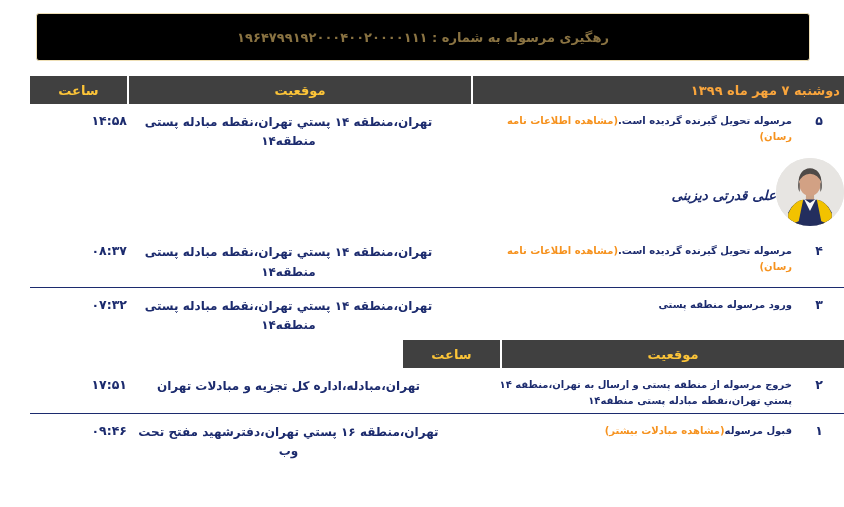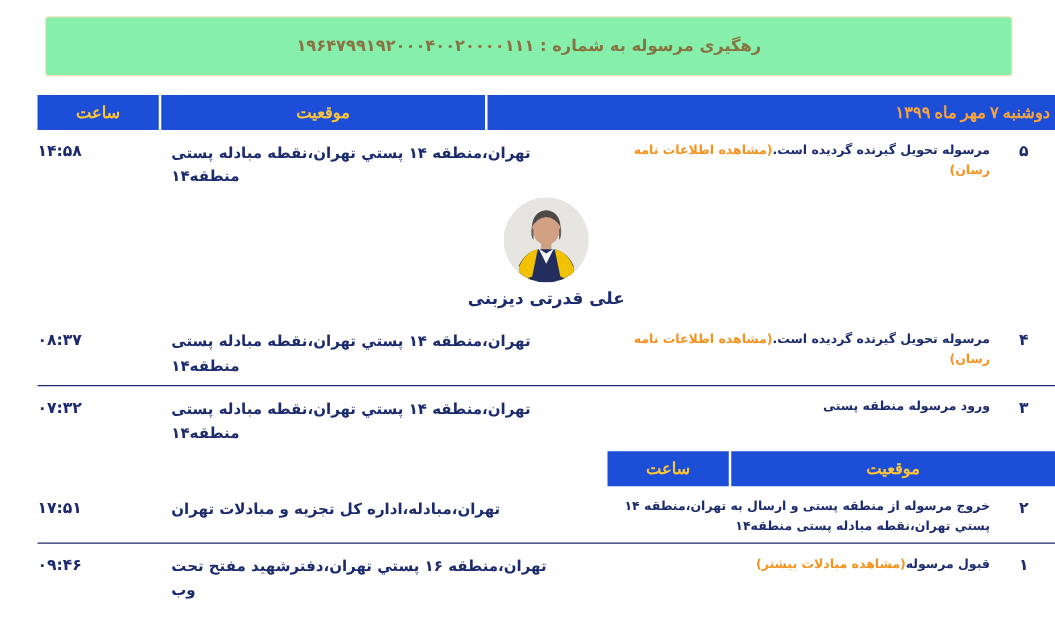--- a/index.html
+++ b/index.html
@@ -10,57 +10,57 @@
     font-family: "DejaVu Sans", sans-serif;
     direction: rtl;
     overflow: hidden;
   }
   .page { position: relative; width: 844px; height: 507px; }
 
   
   .banner {
     margin: 13px 34px 15px 36px;
     height: 48px;
-    background: #86efac;
+    background: #000000;
     border: 1px solid #eedfb6;
     border-radius: 3px;
     display: flex; align-items: center; justify-content: center;
     color: #8a7342; font-weight: bold; font-size: 13px;
     letter-spacing: 0.2px;
   }
 
   
   .tracking-table { margin-left: 30px; margin-right: 0; }
   .thead { display: flex; gap: 2px; height: 28px; background: #ffffff; }
   .th {
-    background: #1d4ed8; color: #fcc438;
+    background: #404040; color: #fcc438;
     font-weight: bold; font-size: 13px;
-    display: flex; align-items: center; justify-content: center; font-family: Liberation Serif, serif;
+    display: flex; align-items: center; justify-content: center;
   }
   .th-desc { flex: 1; justify-content: flex-start; padding-right: 4px; color: #f9a53c; }
-  .th-loc  { width: 259px; }
+  .th-loc  { width: 342px; }
   .th-time { width: 97px; }
 
   .trow { display: flex; align-items: flex-start; padding: 9px 0 5px; }
   .td-desc { flex: 1; display: flex; align-items: flex-start; padding-right: 12px; }
   .row-num { width: 26px; text-align: center; margin-left: 14px;
              color: #1c2b6e; font-weight: bold; font-size: 12.5px; }
   .row-text { max-width: 314px; text-align: right; line-height: 1.55;
               color: #1c2b6e; font-weight: bold; font-size: 10px; }
   .link { color: #f6921e; cursor: pointer; }
-  .td-loc { width: 323px; padding: 0 10px; text-align: left;
+  .td-loc { width: 323px; padding: 0 10px; text-align: center;
             color: #1c2b6e; font-weight: bold; font-size: 12px; line-height: 1.6; }
-  .td-time { width: 97px; text-align: left;
+  .td-time { width: 97px; text-align: right;
              color: #1c2b6e; font-weight: bold; font-size: 12.5px; }
 
   .divider { border-bottom: 1.5px solid #1c2b6e; }
 
   
-  .courier-card { display: flex; flex-direction: column; align-items: center;
-                  padding: 2px 0 8px; }
+  .courier-card { display: flex; align-items: center;
+                  padding: 2px 0 8px; font-style: italic; }
   .avatar { width: 68px; height: 68px; border-radius: 50%; overflow: hidden;
             background: #e4e2e0; }
   .avatar svg { display: block; width: 100%; height: 100%; }
   .courier-name { margin-top: 5px; color: #1c2b6e; font-weight: bold; font-size: 13.5px; }
 </style>
 </head>
 <body>
 
 <div class="page">
 

